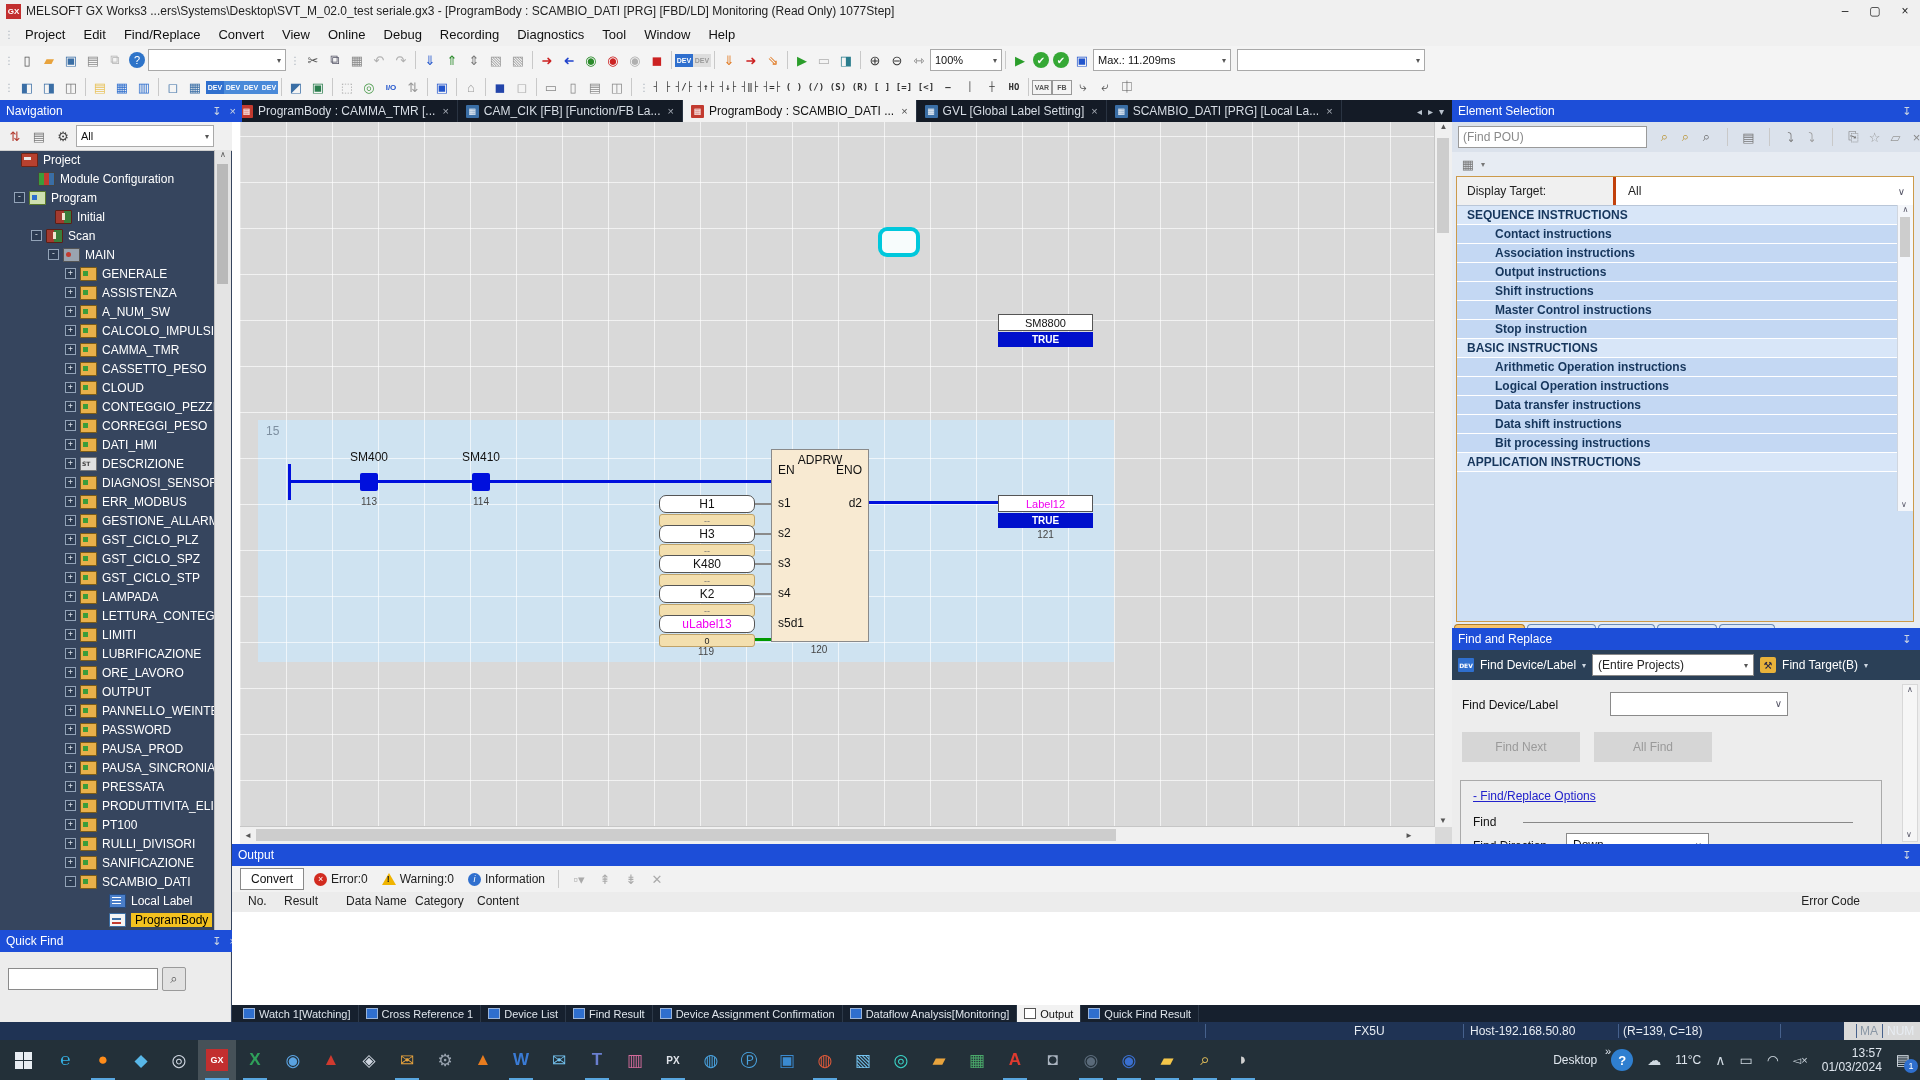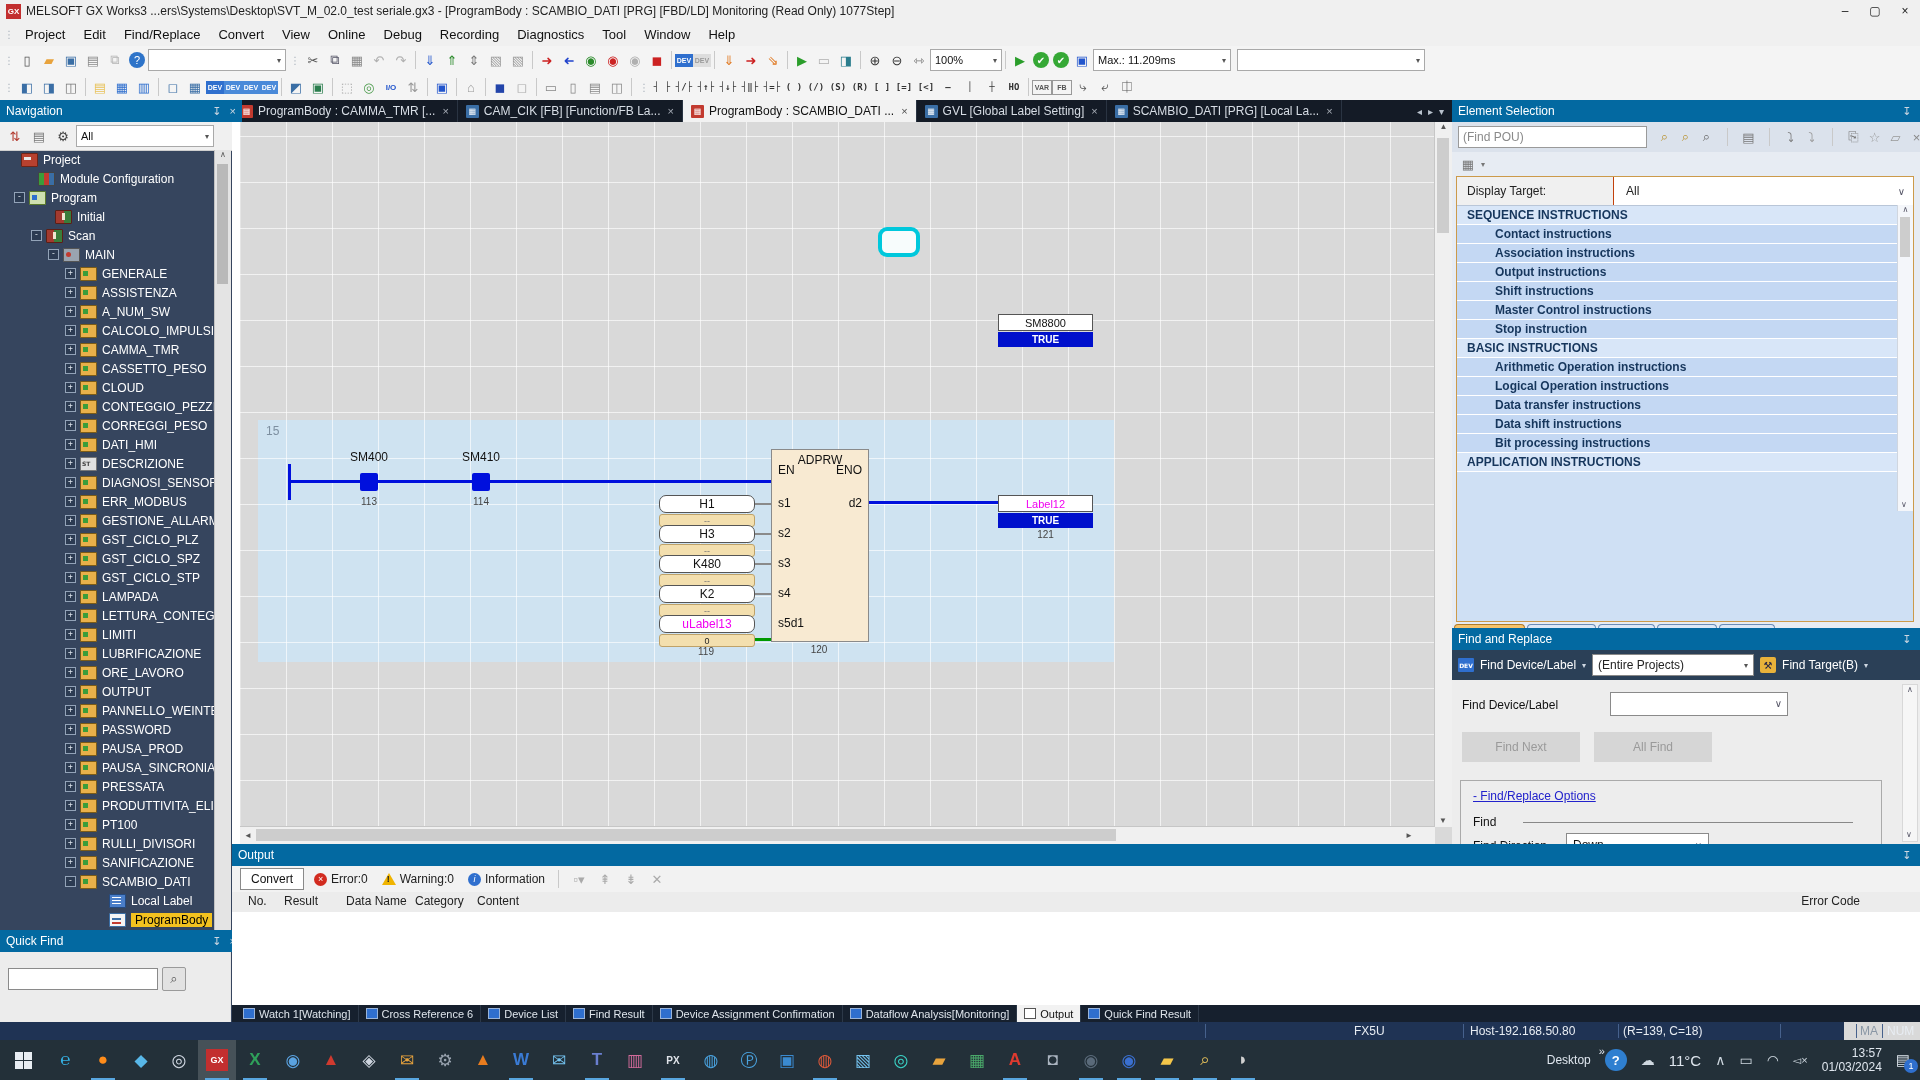--- a/index.html
+++ b/index.html
@@ -29,21 +29,21 @@
   .combo{height:20px;background:#fff;border:1px solid #a9a9a9;font-size:11px;display:inline-flex;align-items:center;padding:0 4px;flex:none;}
   .combo .chev{margin-left:auto;color:#555;font-size:8px;padding-left:6px;}
   
   #tabbar{left:232px;top:100px;width:1220px;height:22px;background:#141b26;display:flex;align-items:center;}
   .dtab{height:22px;display:flex;align-items:center;gap:5px;padding:0 8px;font-size:12px;color:#d7dde5;white-space:nowrap;border-right:1px solid #2a3442;}
   .dtab.on{background:#f2f2f2;color:#111;}
   .dticon{width:13px;height:13px;flex:none;display:flex;align-items:center;justify-content:center;font-size:8px;color:#fff;border-radius:1px;}
   .dtclose{font-size:11px;opacity:.75;margin-left:2px;}
   #tabctrl{margin-left:auto;display:flex;gap:6px;color:#b9c2cd;font-size:10px;padding-right:8px;}
   
-  .phead{background:#0369a1;color:#fff;font-size:12px;display:flex;align-items:center;padding:0 6px;}
+  .phead{background:#1d4ed8;color:#fff;font-size:12px;display:flex;align-items:center;padding:0 6px;}
   .phead .ptools{margin-left:auto;display:flex;gap:8px;color:#cfd8e2;font-size:11px;}
   
   #nav{left:0;top:100px;width:232px;height:922px;background:#36455e;border-right:2px solid #4a5568;}
   #navhead{left:0;top:0;width:230px;height:22px;}
   #navtools{left:0;top:22px;width:230px;height:28px;background:#f0f0f0;display:flex;align-items:center;gap:2px;padding-left:4px;border-bottom:1px solid #cfcfcf;}
   #navtree{left:0;top:50px;width:230px;height:880px;overflow:hidden;font-size:12px;}
   .trow{height:19px;display:flex;align-items:center;color:#fff;white-space:nowrap;}
   .exp{width:9px;height:9px;flex:none;margin-right:4px;font:8px/7px "DejaVu Sans Mono",monospace;text-align:center;color:#dfe6ee;border:1px solid #93a3b8;background:#2c3b52;}
   .exp:empty{border:none;background:none;}
   .ticon{width:15px;height:12px;flex:none;margin-right:5px;background:#e8b04a;border:1px solid #7c5c17;position:relative;border-radius:1px;}
@@ -105,21 +105,21 @@
   .sarr{width:16px;text-align:center;}
   
   #right{left:1452px;top:100px;width:468px;height:744px;background:#e7ecf3;}
   #eshead{left:0;top:0;width:468px;height:22px;}
   #essearch{left:0;top:22px;width:468px;height:30px;background:#dbe2ec;display:flex;align-items:center;padding-left:6px;border-bottom:1px solid #c8cfd9;}
   #esinput{width:200px;height:20px;background:#fff;border:1px solid #9a9a9a;font-size:12px;color:#8a8a8a;display:flex;align-items:center;padding:0 4px;}
   #esicons{display:flex;align-items:center;margin-left:8px;gap:2px;}
   #esmini{left:0;top:52px;width:468px;height:24px;background:#e7ecf3;display:flex;align-items:center;padding-left:5px;gap:2px;color:#777;}
   #eslistwrap{left:4px;top:76px;width:456px;height:444px;border:1px solid #cc9a4a;background:#cfe0f4;}
   #dtrow{display:flex;height:28px;border-bottom:1px solid #b9c6d8;background:#fff;}
-  #dtlabel{width:146px;background:#f0f0f0;display:flex;align-items:center;padding-left:10px;font-size:12px;color:#222;border-right:1px solid #c2410c;}
+  #dtlabel{width:146px;background:#f0f0f0;display:flex;align-items:center;padding-left:10px;font-size:12px;color:#222;border-right:3px solid #c2410c;}
   #dtval{flex:1;display:flex;align-items:center;padding-left:12px;font-size:12px;color:#222;}
   #dtval .chev{margin-left:auto;margin-right:8px;color:#556;font-size:10px;}
   #esrows{position:relative;}
   .esrow{height:18px;display:flex;align-items:center;font-size:12px;font-weight:bold;color:#16365c;border-bottom:1px solid #fff;}
   .esrow.cat{background:#d8e6f8;padding-left:10px;}
   .esrow.item{background:#c4d8f3;padding-left:38px;}
   #esscroll{position:absolute;right:0;top:28px;width:15px;height:306px;background:#f4f6fa;border-left:1px solid #d0d6df;font-size:8px;color:#556;text-align:center;}
   #esscroll .vthumb{left:2px;top:12px;width:10px;height:40px;}
   #poutabs{left:2px;top:522px;width:464px;height:24px;display:flex;align-items:flex-end;gap:2px;}
   .ptab{height:21px;display:flex;align-items:center;padding:0 9px;font-size:12px;color:#1d3d66;background:#dce8f8;border:1px solid #6a8cb8;border-bottom:none;border-radius:4px 4px 0 0;}
@@ -965,21 +965,21 @@
 
   <div id="btabs" class="abs">
     <div style="display:flex;height:17px;">
 
     <div class="btab">
         <span class="bticon"></span>
         <span>Watch 1[Watching]</span>
       </div>
         <div class="btab">
         <span class="bticon"></span>
-        <span>Cross Reference 6</span>
+        <span>Cross Reference 1</span>
       </div>
         <div class="btab">
         <span class="bticon"></span>
         <span>Device List</span>
       </div>
         <div class="btab">
         <span class="bticon"></span>
         <span>Find Result</span>
       </div>
         <div class="btab">
@@ -1123,21 +1123,21 @@
           <span class="tg" style="color:#d0d0d0">◗</span>
         </div>
       </div>
     <div id="traya">
       <span id="desktoplbl">
         <span>Desktop</span>
         <span class="more">»</span>
       </span>
       <span id="helpdot">?</span>
       <span class="trayic">☁</span>
-      <span style="font-size:15px;">11°C</span>
+      <span style="font-size:12px;">11°C</span>
       <span class="trayic">∧</span>
       <span class="trayic">▭</span>
       <span class="trayic">◠</span>
       <span class="trayic" style="font-size:11px;">◅×</span>
       <span id="clock">
         <span>13:57</span><br>
         <span>01/03/2024</span>
       </span>
       <span id="notif">
         <span>▤</span>

